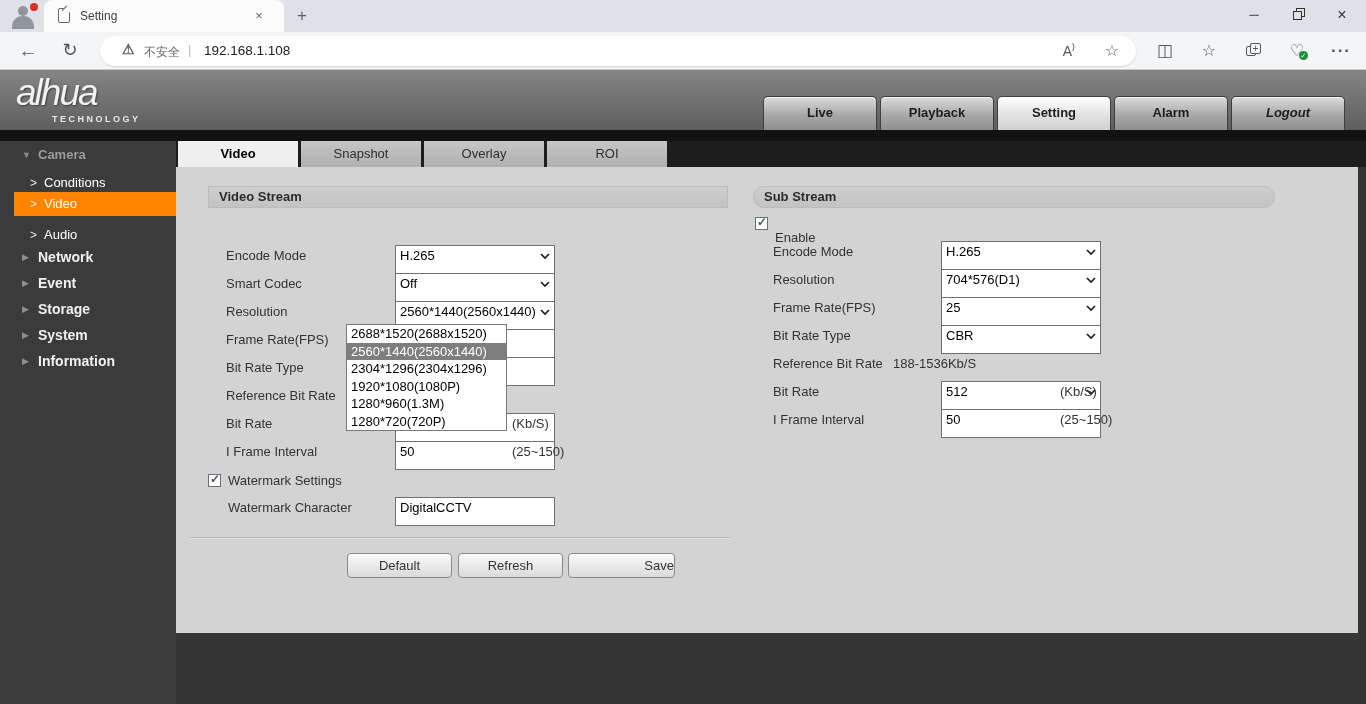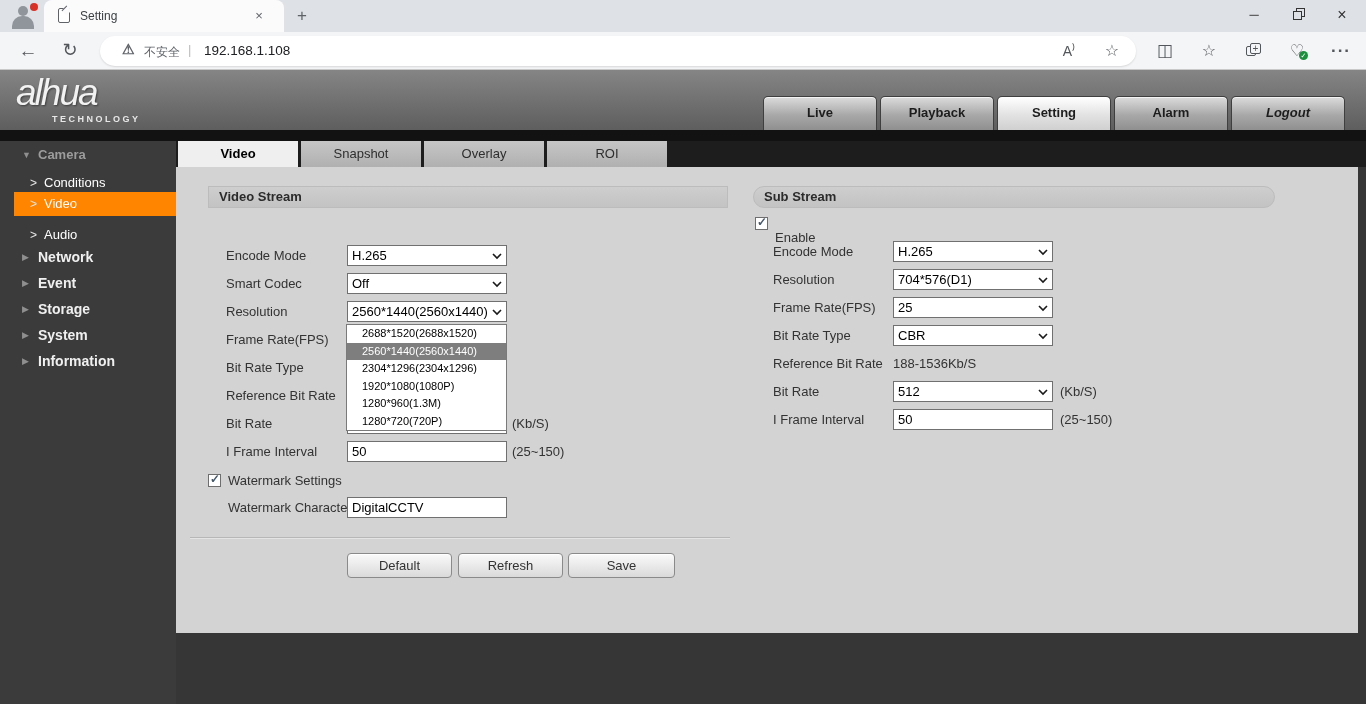--- a/index.html
+++ b/index.html
@@ -65,28 +65,28 @@
 
   
   .content { left:176px; top:167px; width:1182px; height:466px; background:#d3d3d3; }
   .bottomdark { left:176px; top:633px; width:1190px; height:71px; background:#363636; }
   .rsliver { left:1358px; top:167px; width:8px; height:466px; background:#363636; }
 
   .panel-hd { height:22px; background:linear-gradient(#cecece,#c3c3c3); border:1px solid #bcbcbc;
     font-size:13px; font-weight:bold; color:#2b2b2b; line-height:20px; padding-left:10px; }
   .flabel { font-size:13px; color:#333; line-height:21px; white-space:nowrap; }
   .hint { font-size:13px; color:#333; line-height:21px; }
-  .sel, .inp { height:21px; background:#fff; border:1px solid #707070; font-size:13px; color:#000; }
+  .sel, .inp { height:29px; background:#fff; border:1px solid #707070; font-size:13px; color:#000;margin-left:48px; }
   .sel .val, .inp .val { position:absolute; left:4px; top:1px; line-height:18px; white-space:nowrap; }
   .sel svg { position:absolute; right:4px; top:7px; }
   .cb { width:13px; height:13px; background:#fff; border:1px solid #6e6e6e; text-align:center; }
   .cb .ck { position:absolute; left:1px; top:-3px; font-size:12px; font-weight:bold; color:#44576b; }
 
   .ddlist { background:#fff; border:1px solid #7a7a7a; z-index:5; }
-  .ddopt { height:17.5px; font-size:11px; color:#000; line-height:17px; padding-left:15px; white-space:nowrap; }
+  .ddopt { height:17.5px; font-size:13px; color:#000; line-height:17px; padding-left:4px; white-space:nowrap; }
   .ddopt.selected { background:#7e7e7e; color:#fff; }
 
   .divider { border-top:1px solid #b7b7b7; box-shadow:0 1px 0 #e4e4e4; }
   .actbtn { height:25px; border:1px solid #8a8a8a; border-radius:4px; background:linear-gradient(#fafafa,#dadada);
     text-align:center; line-height:23px; font-size:13px; color:#333; box-shadow:inset 0 1px 0 #fff; }
 </style>
 </head>
 <body>
 
 <div id="stage">
@@ -313,18 +313,18 @@
 
     <div class="abs flabel" style="left:597px; top:242px;">I Frame Interval</div>
     <div class="abs inp" style="left:717px; top:242px; width:160px;">
       <span class="val">50</span>
     </div>
     <div class="abs hint" style="left:884px; top:242px;">(25~150)</div>
 
     <div class="abs divider" style="left:14px; top:370px; width:540px;"></div>
     <div class="abs actbtn" style="left:171px; top:386px; width:105px;">Default</div>
     <div class="abs actbtn" style="left:282px; top:386px; width:105px;">Refresh</div>
-    <div class="abs actbtn" style="left:392px; top:386px; width:107px;">Save</div>
+    <div class="abs actbtn" style="left:392px; top:386px; width:107px;text-align:right;">Save</div>
   </div>
 
   <div class="abs bottomdark"></div>
   <div class="abs rsliver"></div>
 </div>
 
 </body></html>

